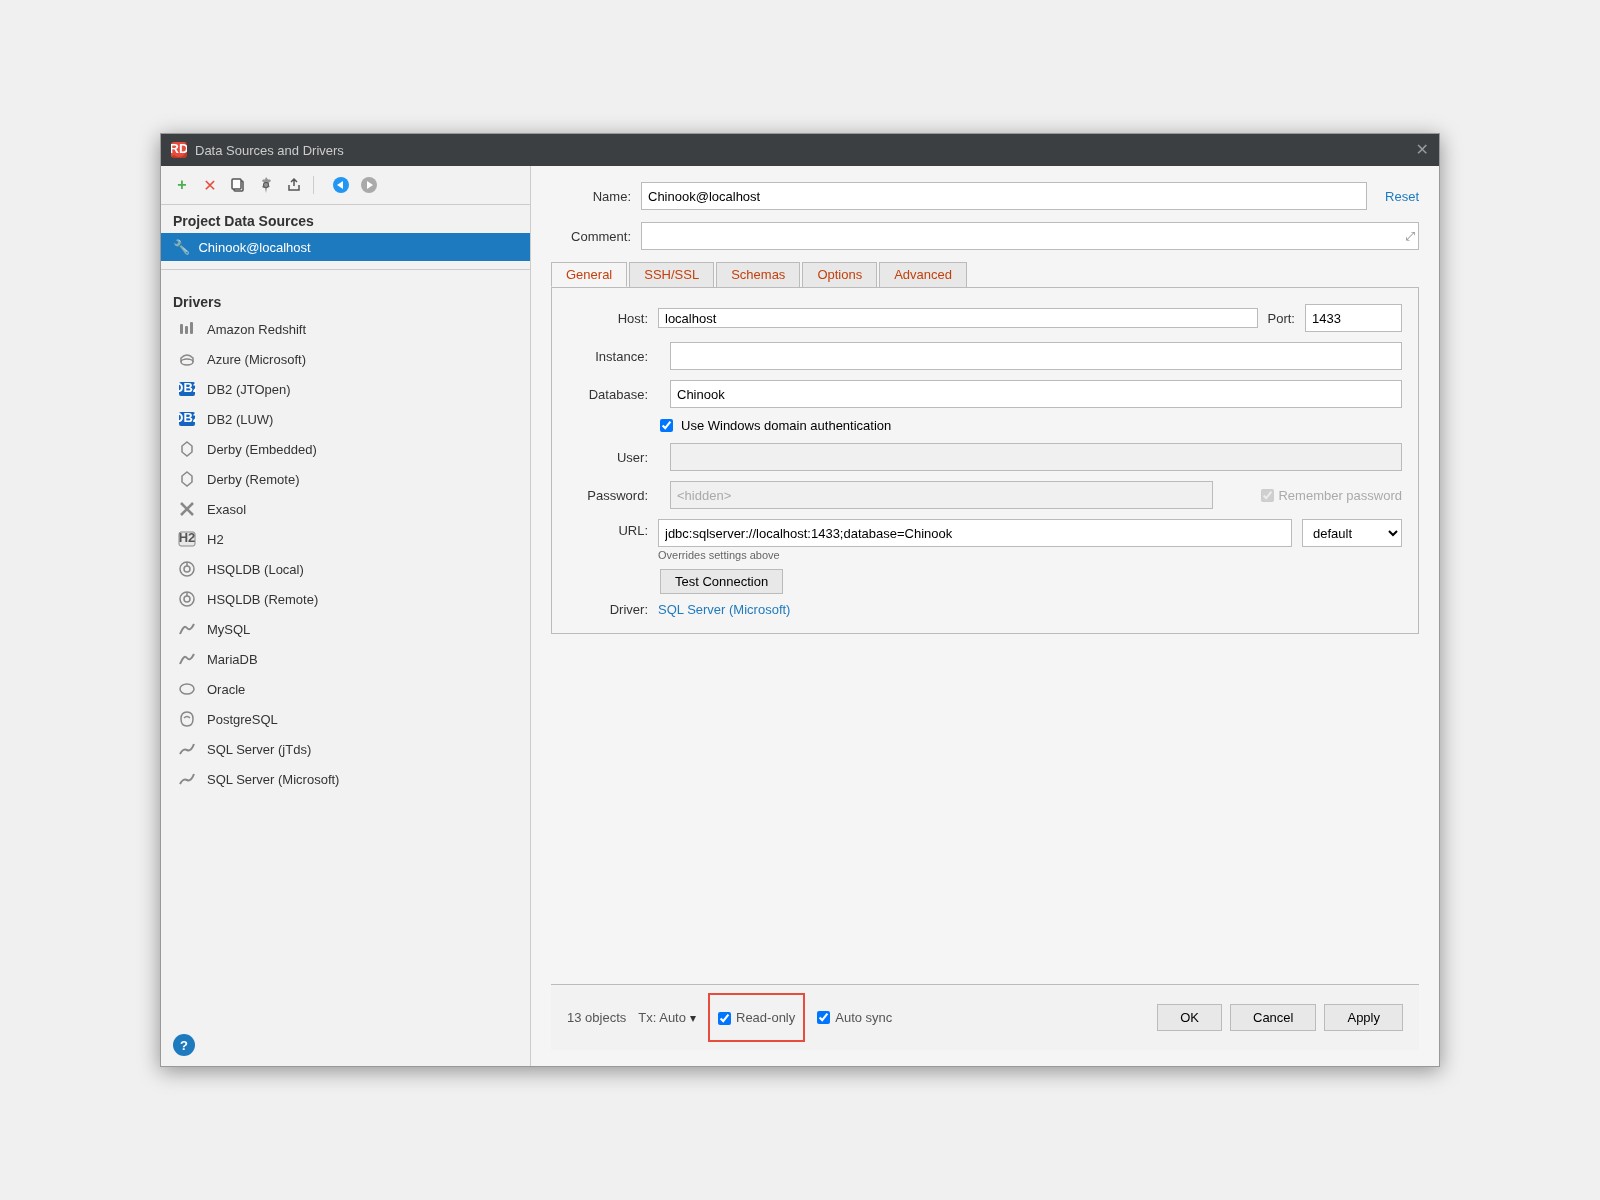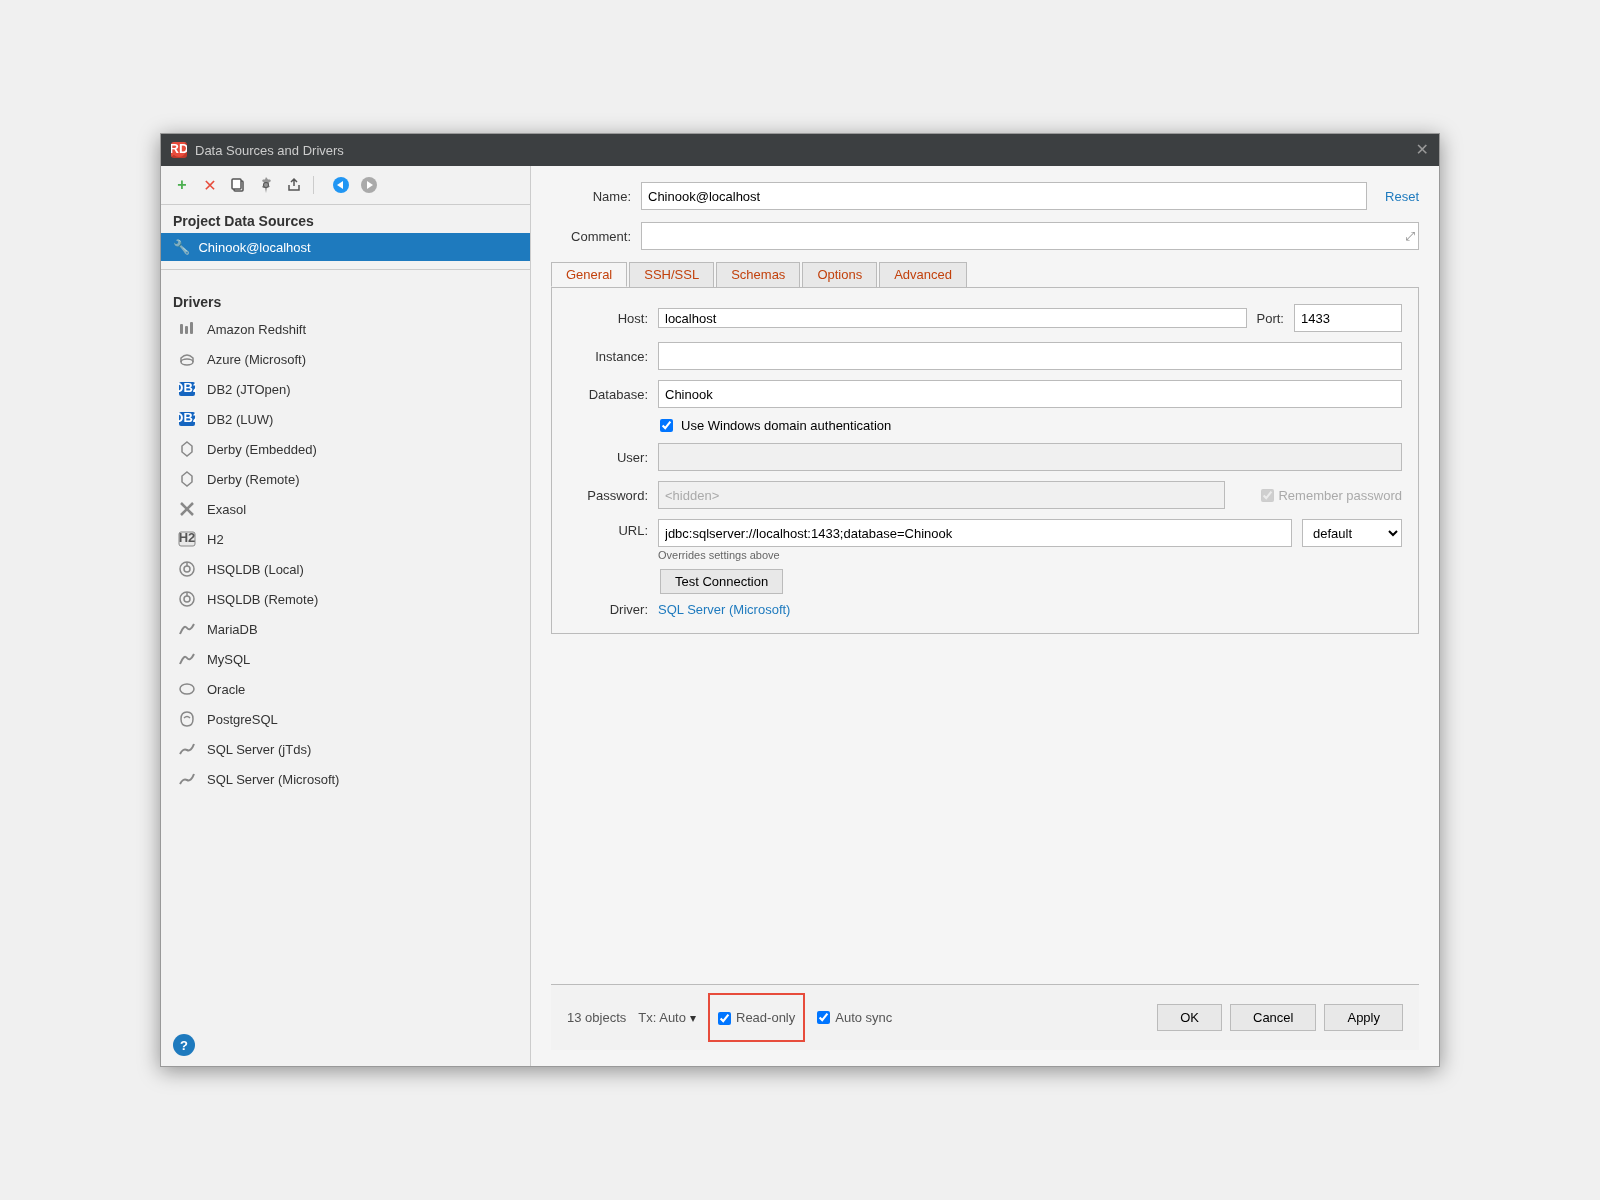--- a/index.html
+++ b/index.html
@@ -31,25 +31,25 @@
     .field-input { flex: 1; height: 28px; border: 1px solid #bbb; background: white; padding: 0 6px; font-size: 13px; outline: none; }
     .reset-link { color: #1e7abe; cursor: pointer; text-decoration: none; margin-left: 8px; white-space: nowrap; }
     .comment-row { display: flex; align-items: center; gap: 10px; }
     .comment-input-wrap { flex: 1; position: relative; }
     .comment-input { width: 100%; height: 28px; border: 1px solid #bbb; background: white; padding: 0 6px; padding-right: 24px; font-size: 13px; }
     .expand-btn { position: absolute; right: 4px; top: 50%; transform: translateY(-50%); color: #888; font-size: 12px; cursor: pointer; }
     .tabs { display: flex; border-bottom: 1px solid #bbb; margin-bottom: 0; }
     .tab { padding: 4px 14px; border: 1px solid #bbb; border-bottom: none; background: #e8e8e8; cursor: pointer; margin-right: 2px; color: #c2410c; }
     .tab.active { background: #f5f5f5; border-bottom: 1px solid #f5f5f5; font-weight: 500; }
     .tab-content { border: 1px solid #bbb; border-top: none; background: #f5f5f5; padding: 16px; flex: 1; }
-    .form-row { display: flex; align-items: center; gap: 10px; margin-bottom: 10px; }
+    .form-row { display: flex; align-items: center; gap: 22px; margin-bottom: 10px; }
     .form-label { min-width: 80px; text-align: right; color: #333; }
     .form-input { flex: 1; height: 28px; border: 1px solid #bbb; background: white; padding: 0 6px; font-size: 13px; }
     .form-input.disabled { background: #f0f0f0; color: #aaa; }
-    .port-input { width: 108px; flex: none; }
+    .port-input { width: 97px; flex: none; }
     .host-port-row { display: flex; align-items: center; gap: 10px; margin-bottom: 10px; }
     .host-input { flex: 1; height: 20px; border: 1px solid #bbb; background: white; padding: 0 6px; font-size: 13px; }
     .port-label { color: #333; white-space: nowrap; }
     .checkbox-row { display: flex; align-items: center; gap: 8px; margin: 10px 0 10px 92px; }
     .url-row { display: flex; align-items: flex-start; gap: 10px; margin-bottom: 6px; }
     .url-input-wrap { flex: 1; }
     .url-input { width: 100%; height: 28px; border: 1px solid #bbb; background: white; padding: 0 6px; font-size: 13px; }
     .url-hint { font-size: 11px; color: #666; margin-top: 2px; }
     .url-dropdown { height: 28px; border: 1px solid #bbb; background: white; padding: 0 6px; min-width: 100px; }
     .test-btn { display: inline-block; padding: 4px 14px; border: 1px solid #bbb; background: #e8e8e8; cursor: pointer; margin-left: 92px; margin-top: 2px; }
@@ -223,29 +223,29 @@
               </svg>
           </div>
           <span>HSQLDB (Remote)</span>
         </div>
         <div class="driver-item">
           <div class="driver-icon">
             <svg width="18" height="18" viewBox="0 0 18 18">
                 <path d="M2 14 Q6 4 9 8 Q12 12 16 4" fill="none" stroke="#888" stroke-width="2"></path>
               </svg>
           </div>
+          <span>MySQL</span>
+        </div>
+        <div class="driver-item">
+          <div class="driver-icon">
+            <svg width="18" height="18" viewBox="0 0 18 18">
+                <path d="M2 14 Q6 4 9 8 Q12 12 16 4" fill="none" stroke="#888" stroke-width="2"></path>
+              </svg>
+          </div>
           <span>MariaDB</span>
-        </div>
-        <div class="driver-item">
-          <div class="driver-icon">
-            <svg width="18" height="18" viewBox="0 0 18 18">
-                <path d="M2 14 Q6 4 9 8 Q12 12 16 4" fill="none" stroke="#888" stroke-width="2"></path>
-              </svg>
-          </div>
-          <span>MySQL</span>
         </div>
         <div class="driver-item">
           <div class="driver-icon">
             <svg width="18" height="18" viewBox="0 0 18 18">
                 <ellipse cx="9" cy="9" rx="7" ry="5" fill="none" stroke="#888" stroke-width="1.5"></ellipse>
               </svg>
           </div>
           <span>Oracle</span>
         </div>
         <div class="driver-item">

